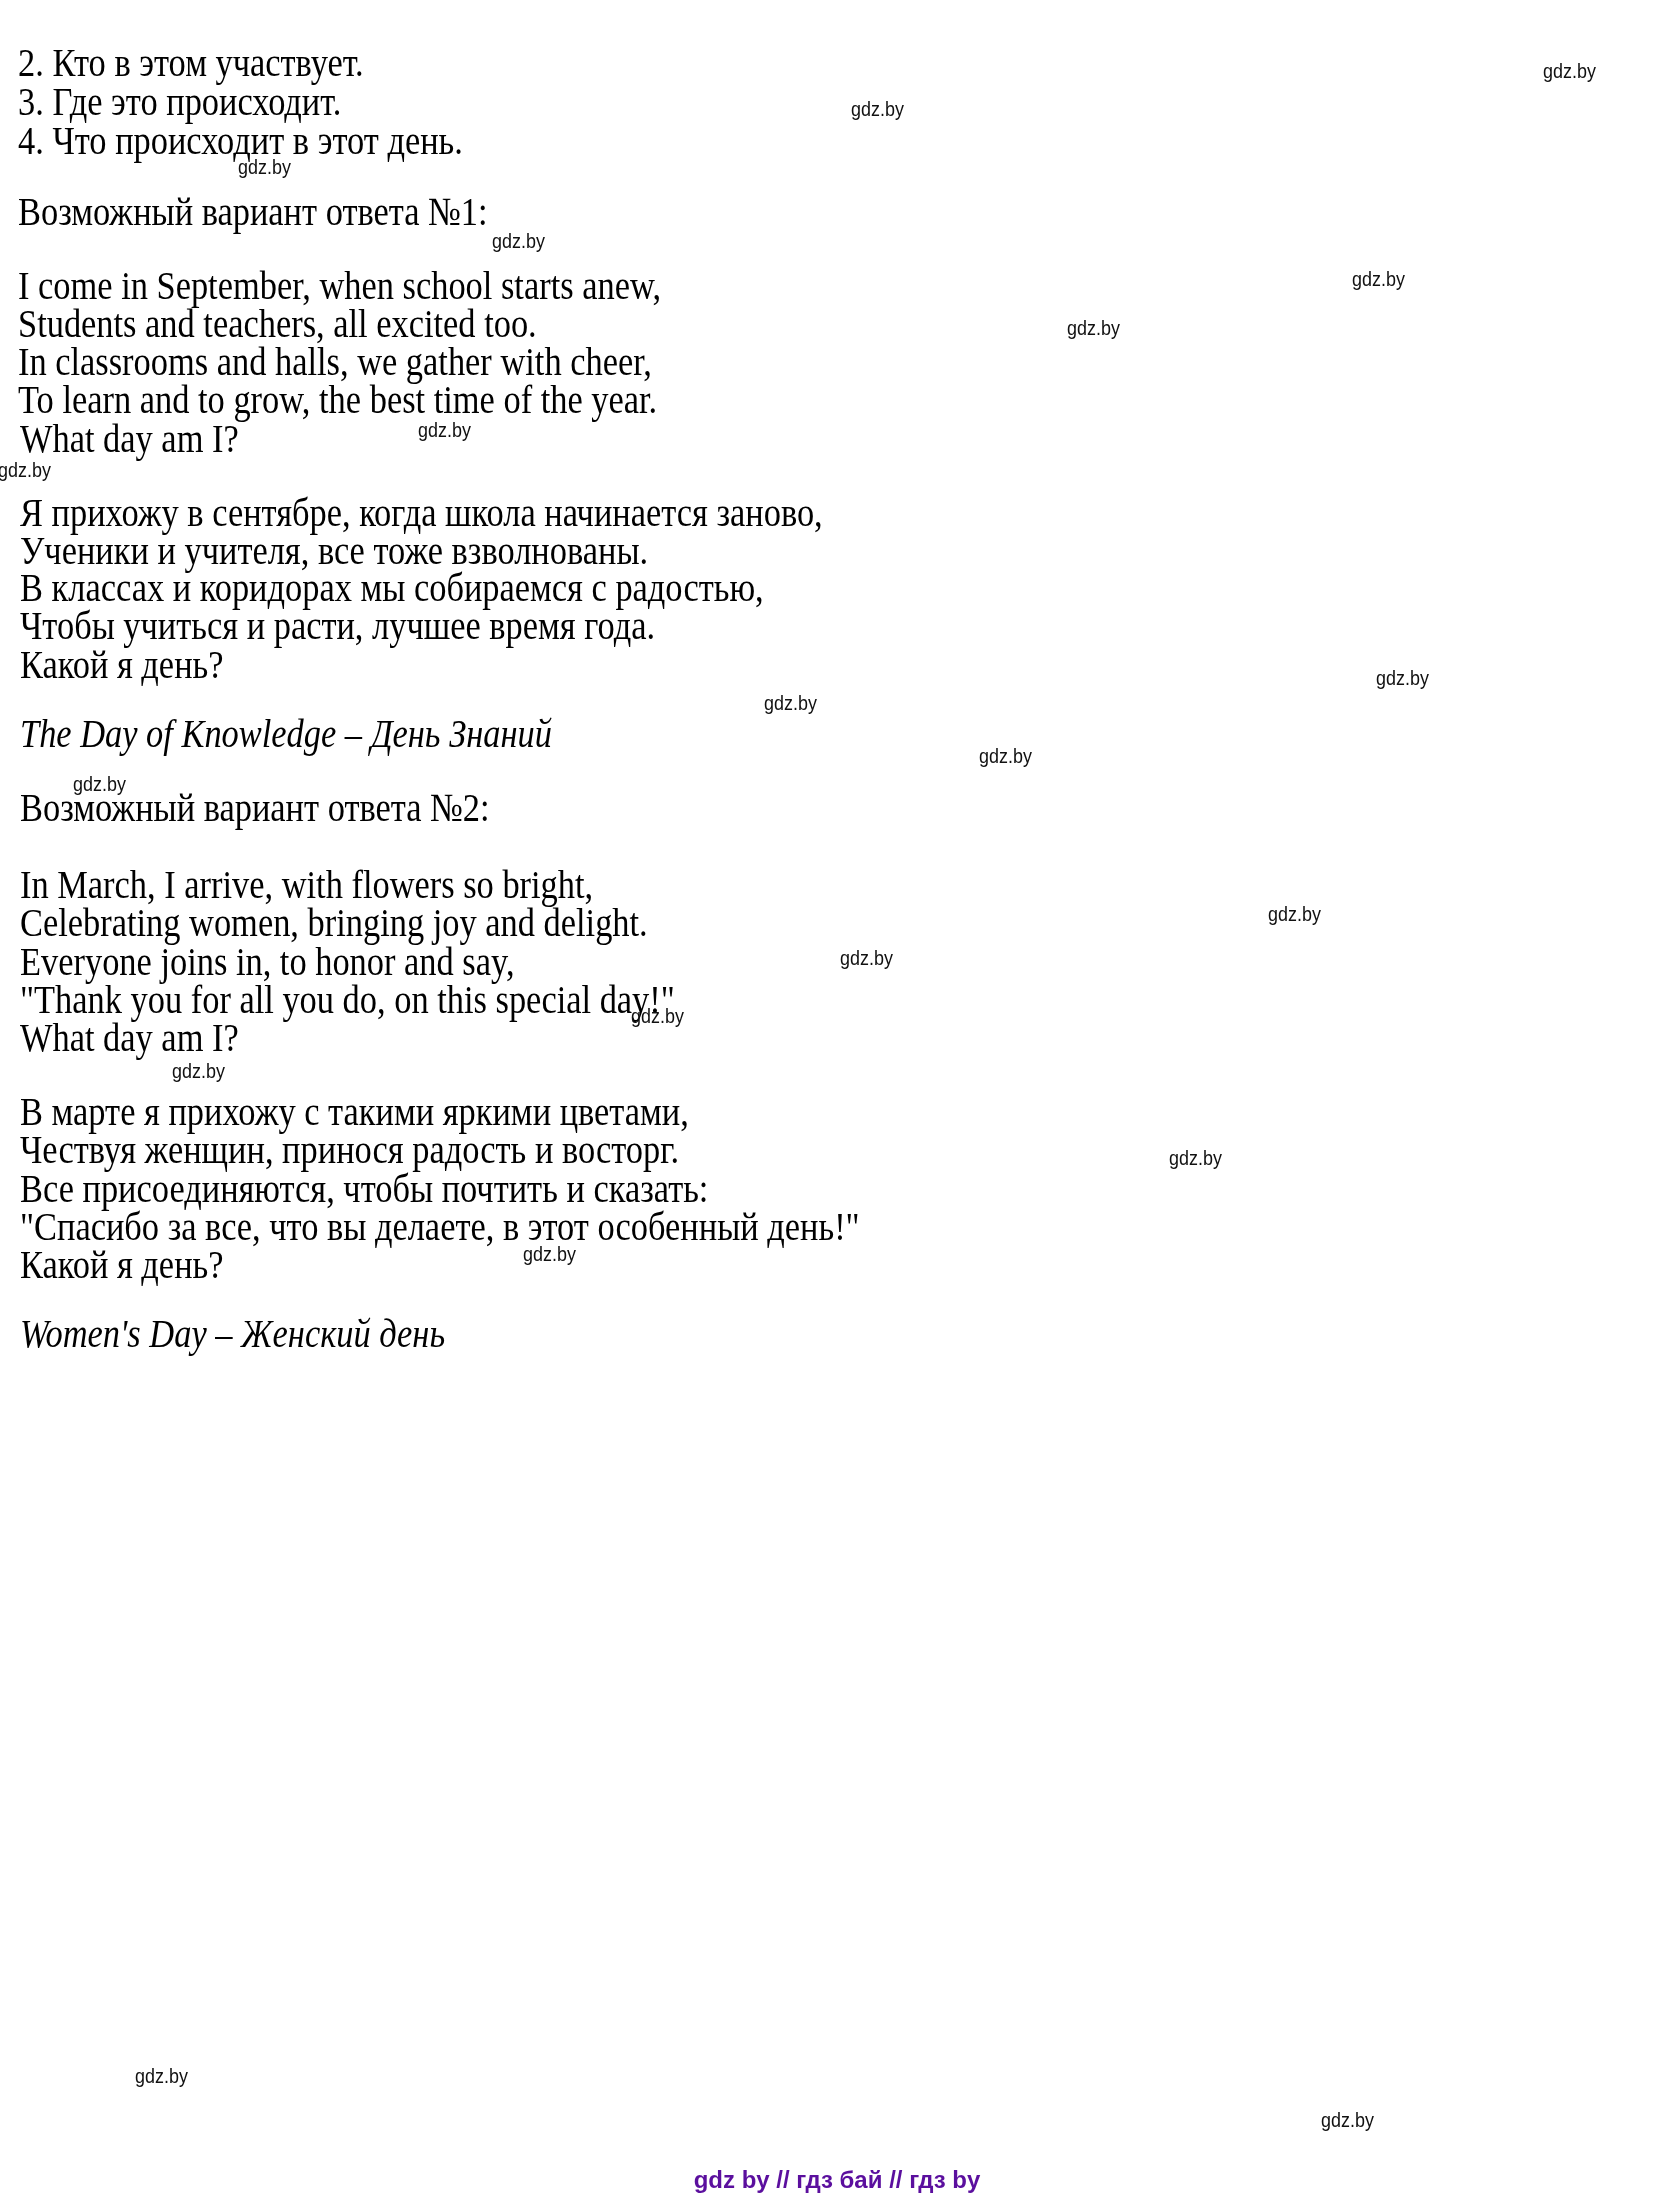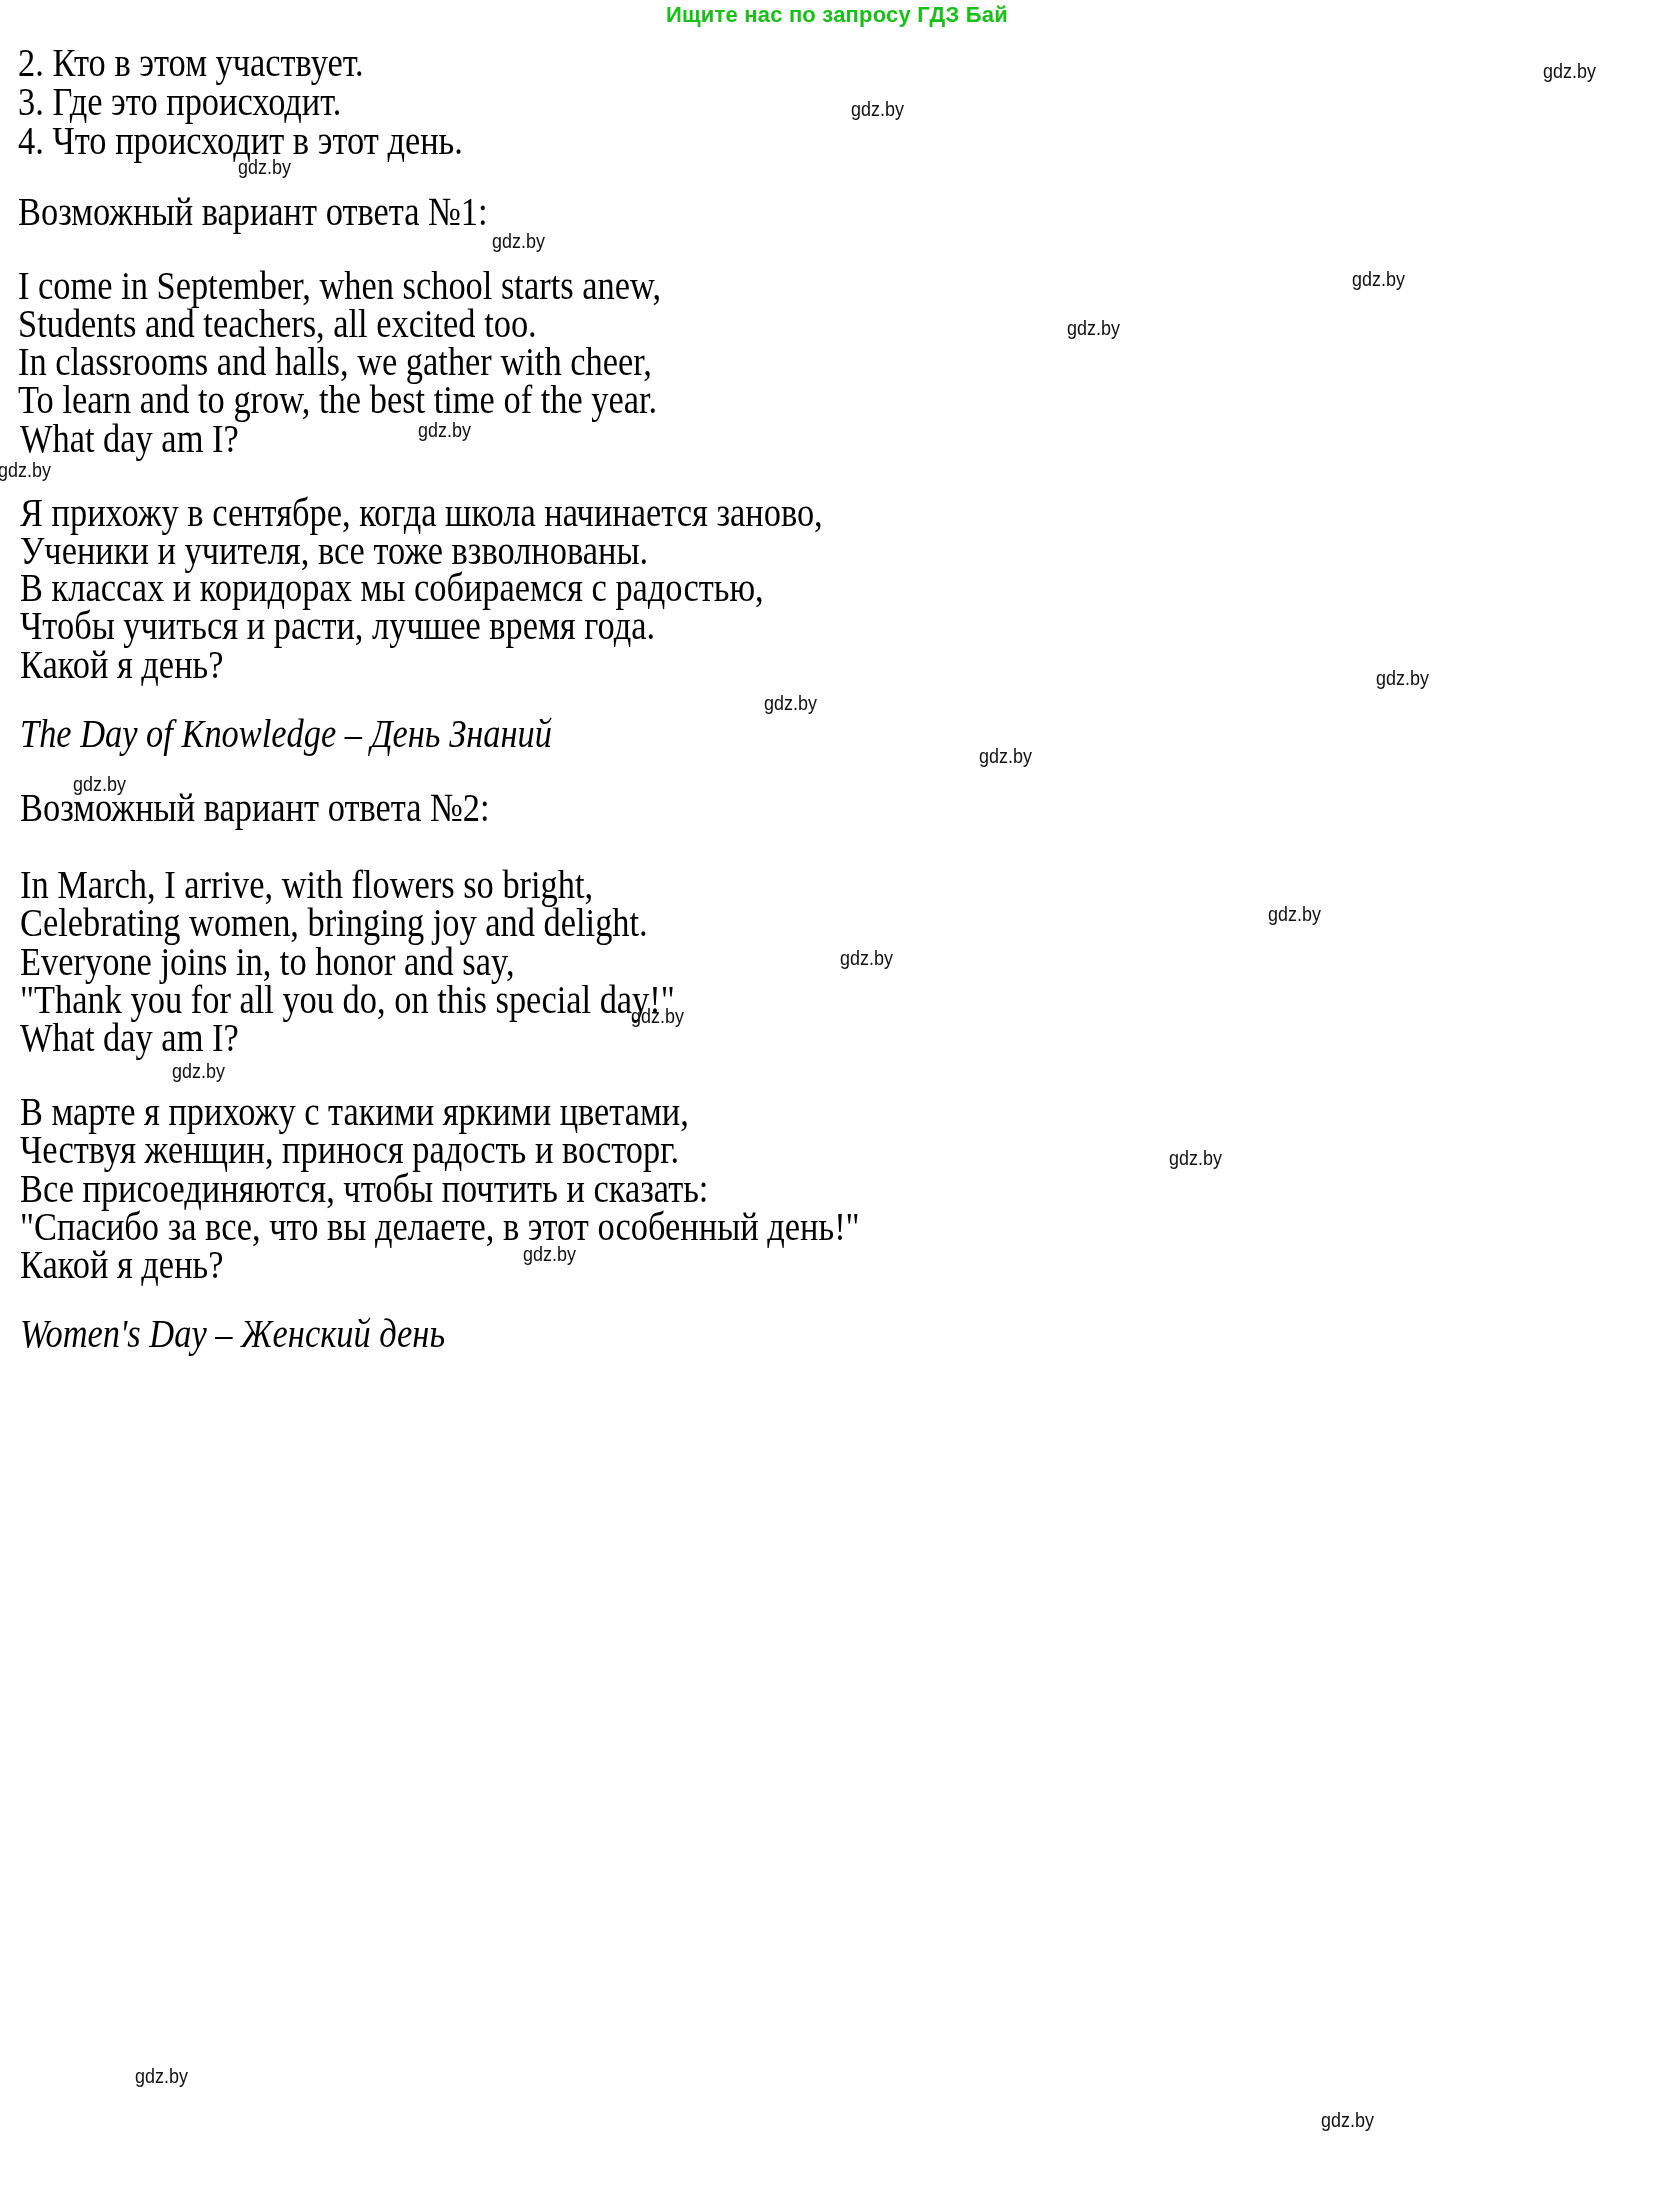--- a/index.html
+++ b/index.html
@@ -72,21 +72,20 @@
     white-space: nowrap;
     transform: scaleX(0.92);
     transform-origin: left center;
   }
 </style>
 </head>
 <body>
 
 <div id="page">
 
-  <div class="site-header">Ищите нас по запросу ГДЗ Бай</div>
 
   <div class="doc-line" style="left:17.7px; top:43px;">2. Кто в этом участвует.</div>
   <div class="doc-line" style="left:17.7px; top:82px;">3. Где это происходит.</div>
   <div class="doc-line" style="left:17.7px; top:121px;">4. Что происходит в этот день.</div>
 
   <div class="doc-line" style="left:17.7px; top:192px;">Возможный вариант ответа №1:</div>
 
   <div class="doc-line" style="left:17.7px; top:266px;">I come in September, when school starts anew,</div>
   <div class="doc-line" style="left:17.7px; top:304px;">Students and teachers, all excited too.</div>
   <div class="doc-line" style="left:17.7px; top:342px;">In classrooms and halls, we gather with cheer,</div>
@@ -131,15 +130,16 @@
   <div class="watermark" style="left:73px;   top:773px;">gdz.by</div>
   <div class="watermark" style="left:1268px; top:903px;">gdz.by</div>
   <div class="watermark" style="left:840px;  top:947px;">gdz.by</div>
   <div class="watermark" style="left:631px;  top:1005px;">gdz.by</div>
   <div class="watermark" style="left:172px;  top:1060px;">gdz.by</div>
   <div class="watermark" style="left:1169px; top:1147px;">gdz.by</div>
   <div class="watermark" style="left:1321px; top:2109px;">gdz.by</div>
   <div class="watermark" style="left:135px;  top:2065px;">gdz.by</div>
   <div class="watermark" style="left:523px;  top:1243px;">gdz.by</div>
 
+  <div class="site-footer">gdz by  //  гдз бай  //  гдз by</div>
 
 </div>
 
 
 </body></html>

